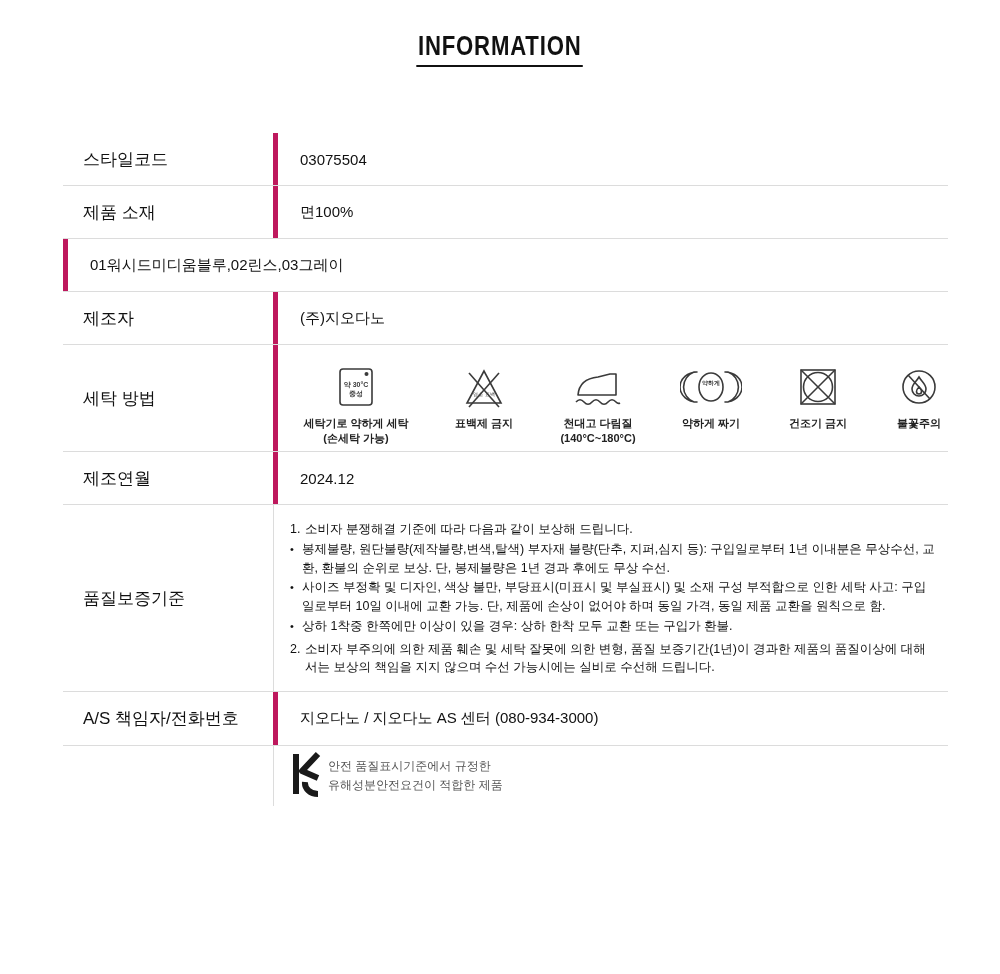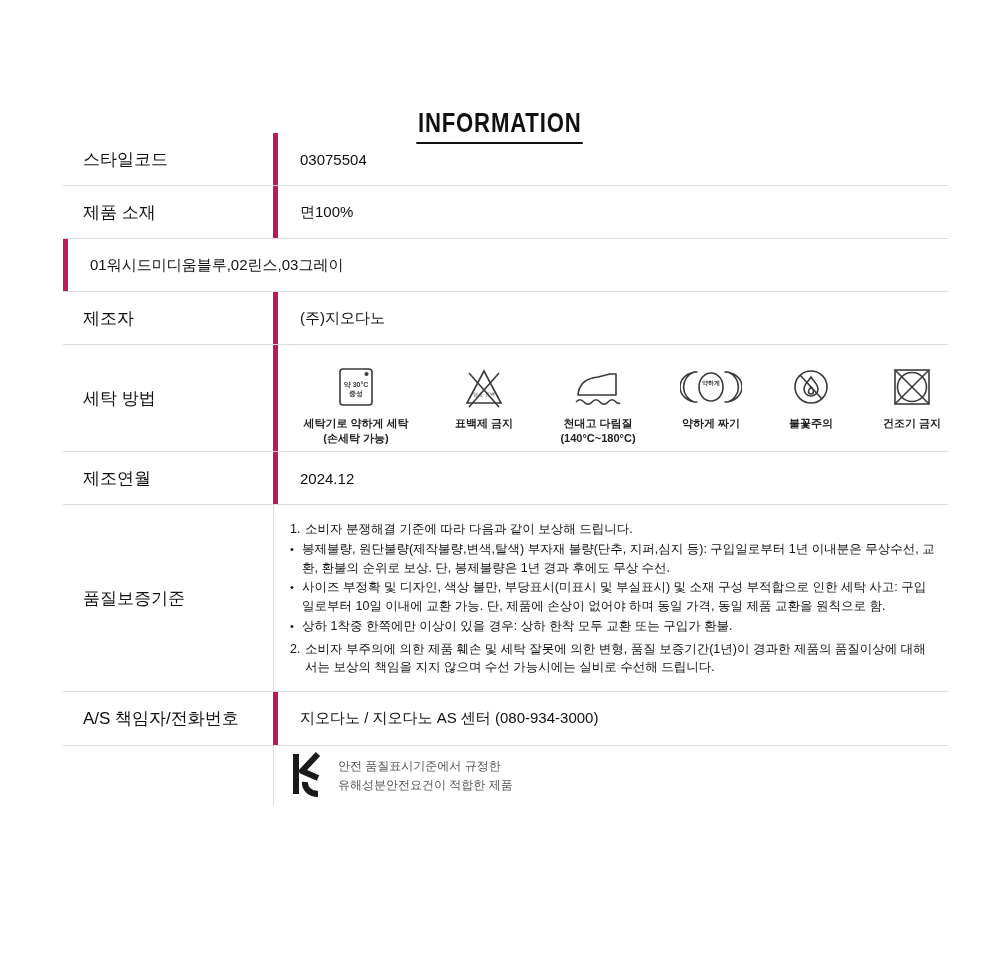--- a/index.html
+++ b/index.html
@@ -4,21 +4,21 @@
 <style>
   * { margin:0; padding:0; box-sizing:border-box; }
   html,body { background:#ffffff; }
   body {
     width:1000px; height:974px;
     font-family:"Liberation Sans","DejaVu Sans",sans-serif;
     color:#111111;
     position:relative;
     overflow:hidden;
   }
-  .title-wrap { text-align:center; padding-top:108px; }
+  .title-wrap { text-align:center; padding-top:31px; }
   .page-title {
     display:inline-block;
     font-size:27px;
     font-weight:700;
     letter-spacing:1px;
     border-bottom:2px solid #111;
     padding:0 2px 3px 2px;
     transform:scaleX(0.82);
   }
   .info-table {
@@ -74,21 +74,21 @@
   .q-item .marker { flex:0 0 15px; }
   .q-item.bullet .marker { flex:0 0 12px; font-size:11px; padding-top:1px; }
   .q-item .q-text { flex:1; }
   .q-item.num2 { margin-top:4px; }
 
   
   .kc-body {
     flex:1;
     border-left:1px solid #dcdcdc;
     padding-left:16px;
-    display:flex; align-items:center; gap:14px;
+    display:flex; align-items:center; gap:4px;
   }
   .kc-text { font-size:12px; line-height:1.55; color:#555; }
 </style>
 </head>
 <body>
 
 <div class="title-wrap">
   <div class="page-title">INFORMATION</div>
 </div>
 
@@ -157,42 +157,42 @@
             <svg width="62" height="42" viewBox="0 0 62 42" fill="none" stroke="#3a3a3a" stroke-width="1.6">
               <path d="M14 6 A 16 16 0 0 0 14 36 L17 36 A 17 15 0 0 1 17 6 Z" stroke-linejoin="round"></path>
               <path d="M48 6 A 16 16 0 0 1 48 36 L45 36 A 17 15 0 0 0 45 6 Z" stroke-linejoin="round"></path>
               <ellipse cx="31" cy="21" rx="12" ry="14"></ellipse>
               <text x="31" y="19" text-anchor="middle" font-size="6" fill="#3a3a3a" stroke="none" font-weight="bold">약하게</text>
             </svg>
           </div>
           <div class="wash-caption">약하게 짜기</div>
         </div>
 
+        <div class="wash-item w5">
+          <div class="glyph">
+            <svg width="46" height="46" viewBox="0 0 46 46" fill="none" stroke="#3a3a3a" stroke-width="1.6">
+              <rect x="6" y="6" width="34" height="34"></rect>
+              <circle cx="23" cy="23" r="14.5"></circle>
+              <line x1="6" y1="6" x2="40" y2="40"></line>
+              <line x1="40" y1="6" x2="6" y2="40"></line>
+            </svg>
+          </div>
+          <div class="wash-caption">건조기 금지</div>
+        </div>
+
         <div class="wash-item w6">
           <div class="glyph">
             <svg width="44" height="44" viewBox="0 0 44 44" fill="none" stroke="#3a3a3a" stroke-width="1.6">
               <circle cx="22" cy="22" r="16"></circle>
               <path d="M22 12 C19 17 15 19 15 24 a7 7 0 0 0 14 0 C29 19 25 17 22 12 Z"></path>
               <path d="M22 22 c-2 2 -2.5 3 -2.5 4.5 a2.5 2.5 0 0 0 5 0 C24.5 25 24 24 22 22 Z"></path>
               <line x1="11" y1="10" x2="33" y2="34"></line>
             </svg>
           </div>
           <div class="wash-caption">불꽃주의</div>
-        </div>
-
-        <div class="wash-item w5">
-          <div class="glyph">
-            <svg width="46" height="46" viewBox="0 0 46 46" fill="none" stroke="#3a3a3a" stroke-width="1.6">
-              <rect x="6" y="6" width="34" height="34"></rect>
-              <circle cx="23" cy="23" r="14.5"></circle>
-              <line x1="6" y1="6" x2="40" y2="40"></line>
-              <line x1="40" y1="6" x2="6" y2="40"></line>
-            </svg>
-          </div>
-          <div class="wash-caption">건조기 금지</div>
         </div>
 
       </div>
     </div>
   </div>
 
   <div class="row h53">
     <div class="cell-label">제조연월</div>
     <div class="cell-value">2024.12</div>
   </div>

